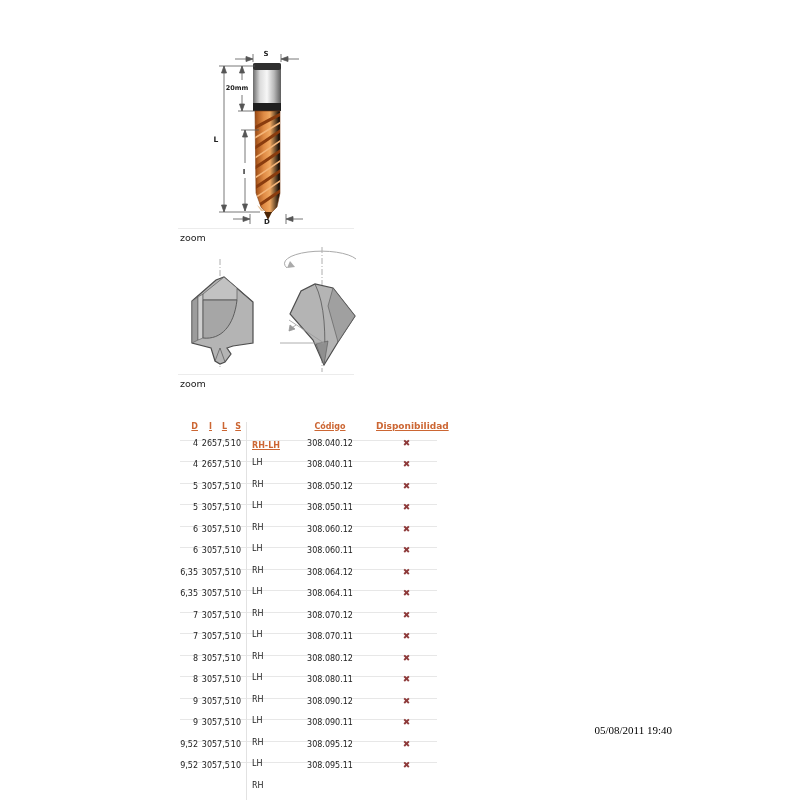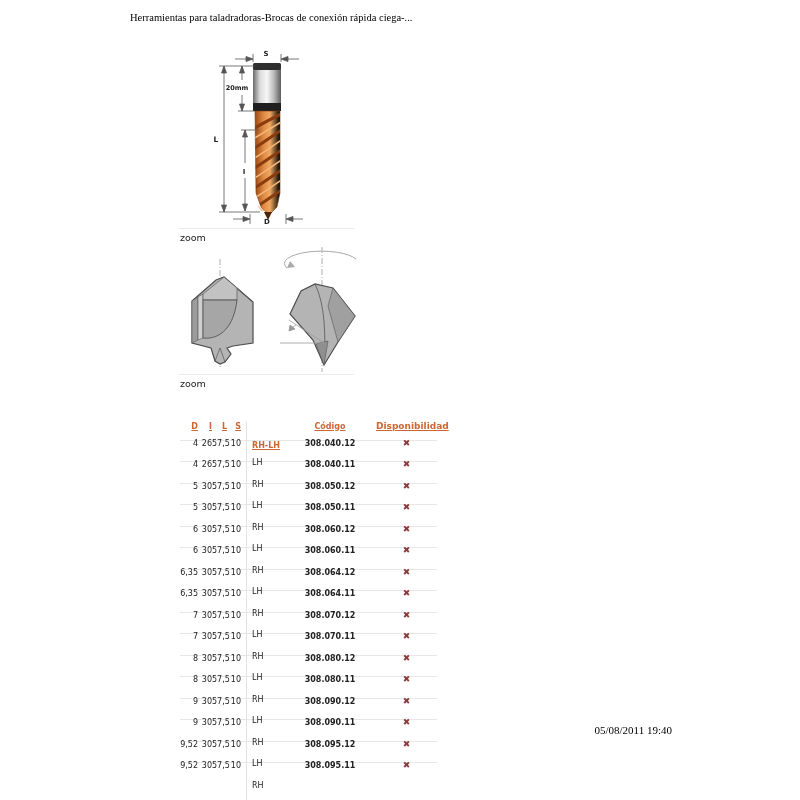--- a/index.html
+++ b/index.html
@@ -22,31 +22,30 @@
   .table{position:absolute;left:180px;top:402px;width:257px;
          font-family:"DejaVu Sans",sans-serif;font-size:8px;color:#222;}
   .trow{display:grid;grid-template-columns:18px 14px 16px 18px 38px 92px 61px;
         align-items:center;height:20.5px;border-bottom:1px solid #e7e7e7;}
   .trow.thead{height:17px;border-bottom:none;}
   .cell{white-space:nowrap;}
   .c-d,.c-i,.c-l,.c-s{text-align:right;}
   .c-l{padding-right:1px;} .c-s{padding-right:5px;}
   .c-rhlh{border-left:1px solid #e2e2e2;padding-left:5px;height:100%;display:flex;align-items:center;margin-top:39px;}
   .thead .c-rhlh{border-left:1px solid #e2e2e2;}
-  .c-codigo{text-align:center;font-weight:bold;}
+  .c-codigo{text-align:center;}
   .c-disp{text-align:center;font-size:9px;line-height:1;}
   .head-cell{font-weight:700;text-decoration:underline;}
   svg text{font-family:"DejaVu Sans",sans-serif;font-weight:700;fill:#222;}
 </style>
 </head>
 <body>
 
 <div class="page">
 
-  <div class="hdr-title">Herramientas para taladradoras-Brocas de conexión rápida ciega-...</div>
 
   <svg class="fig1" width="200" height="185" viewBox="0 0 200 185">
     <defs>
       <linearGradient id="metal" x1="0" y1="0" x2="1" y2="0">
         <stop offset="0" stop-color="#6b6b6b"></stop>
           <stop offset="0.25" stop-color="#dcdcdc"></stop>
         <stop offset="0.5" stop-color="#f7f7f7"></stop>
           <stop offset="0.75" stop-color="#b9b9b9"></stop>
         <stop offset="1" stop-color="#5d5d5d"></stop>
       </linearGradient>

